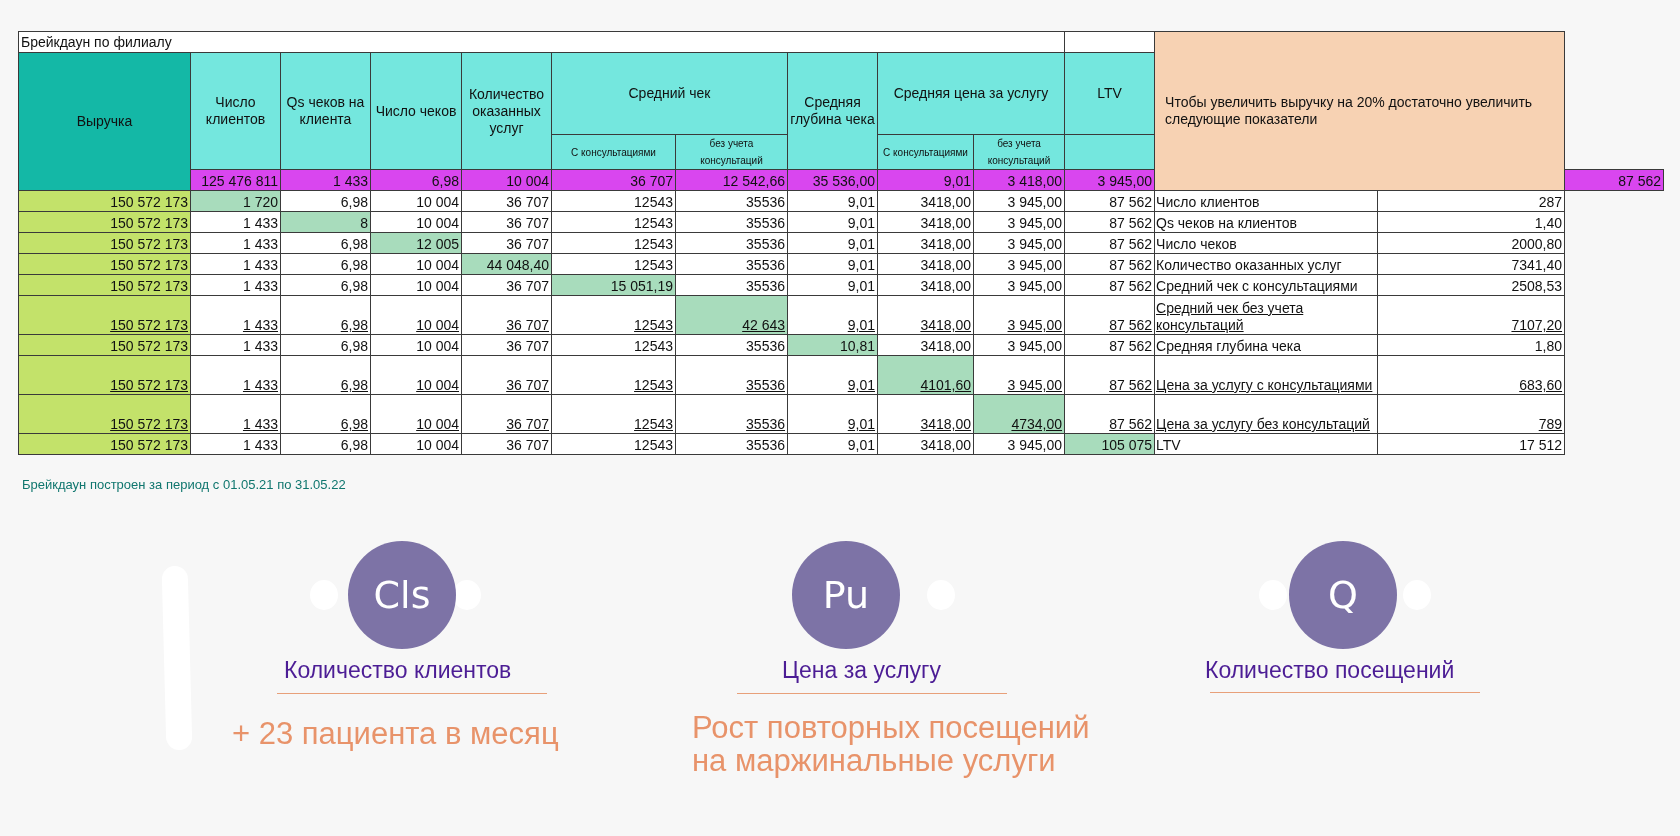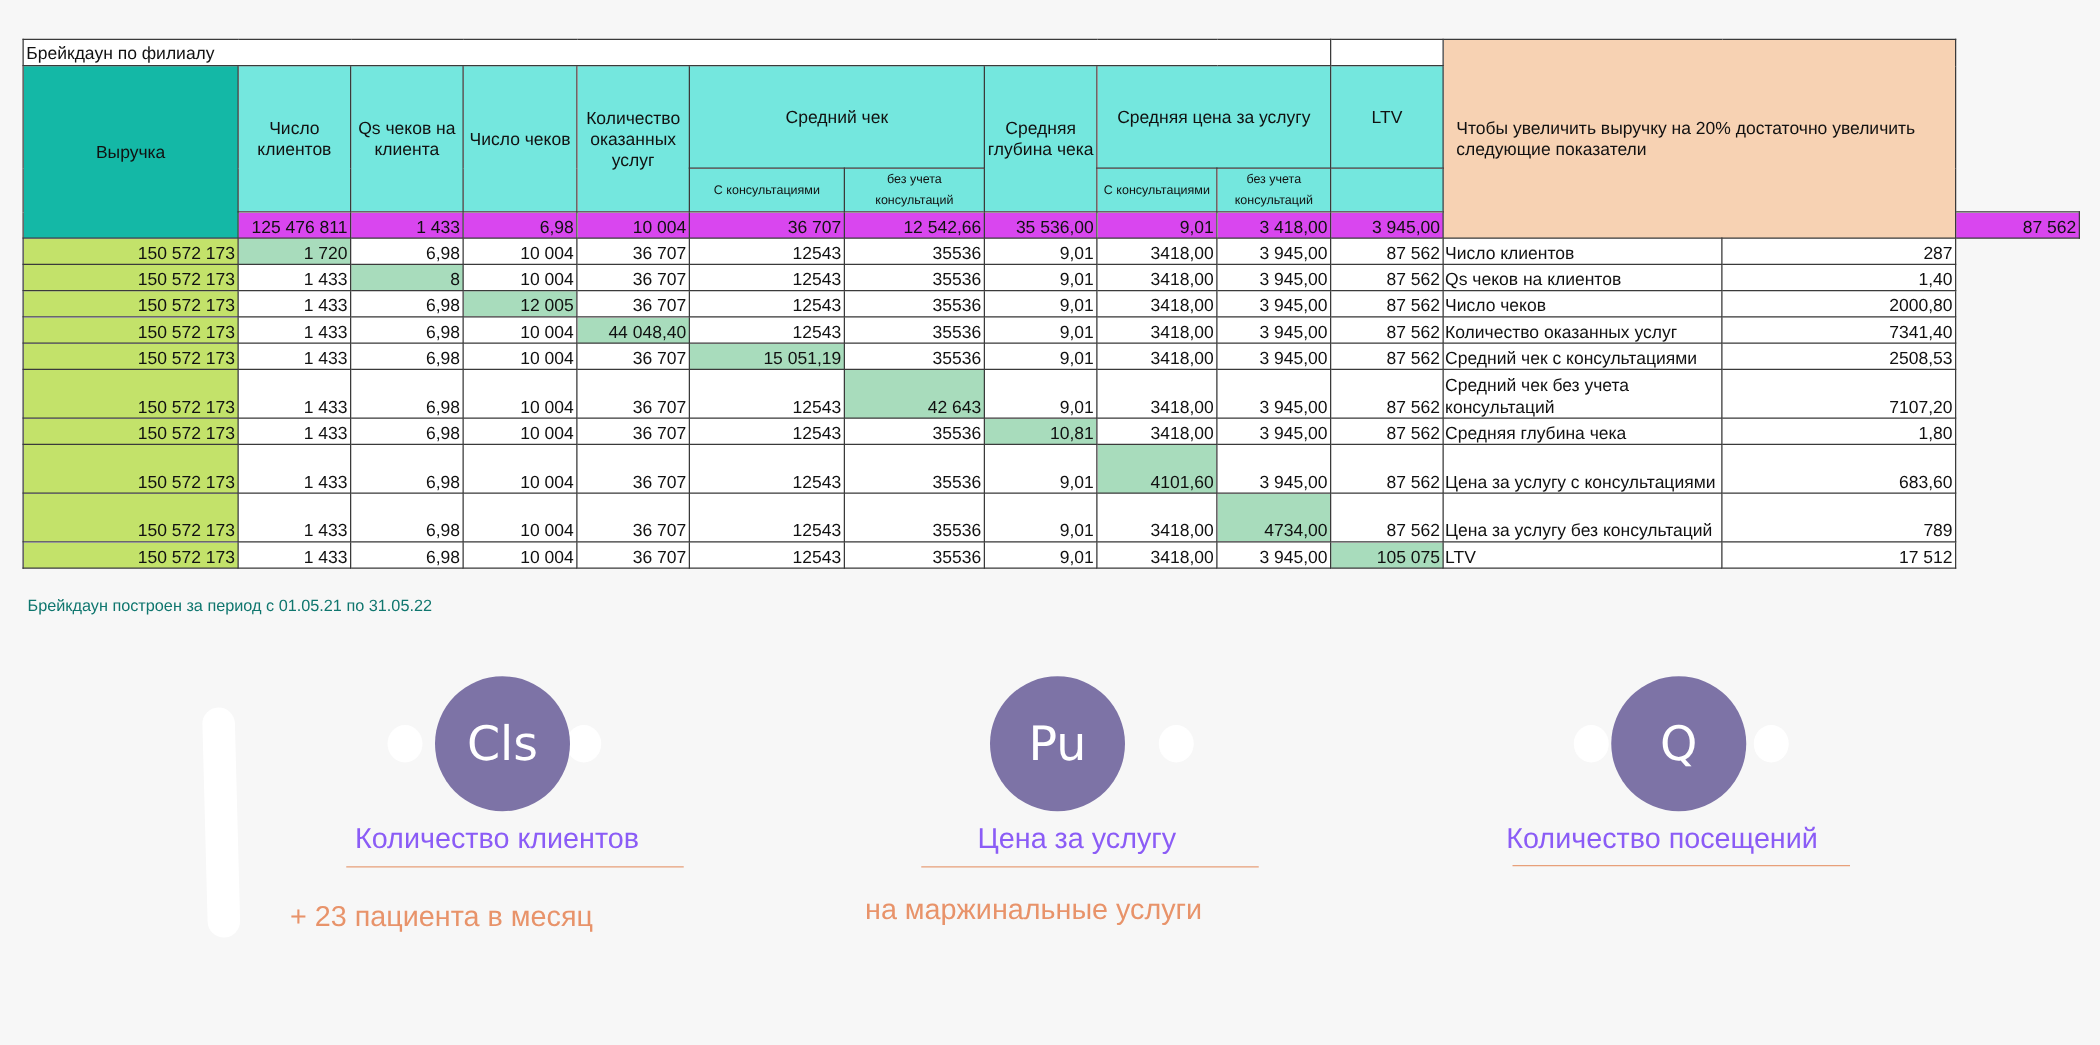--- a/index.html
+++ b/index.html
@@ -31,21 +31,21 @@
   .hdr-blank { background: #ffffff; }
   .hdr-rev { background: #14b8a6; text-align: center; vertical-align: middle; }
   .hdr-cyan { background: #74e7de; text-align: center; vertical-align: middle; white-space: normal !important; line-height: 18px; }
   .hdr-sub { background: #74e7de; text-align: center; vertical-align: middle; font-size: 10px; white-space: normal !important; line-height: 11px; }
   .hdr-note { background: #f7d2b3; vertical-align: middle; white-space: normal !important; padding: 0 10px !important; line-height: 24px; font-size: 14px; }
   .base-row td { background: #d946ef; }
   .rev-green { background: #c3e26a !important; }
   .hl { background: #a8dcbc !important; }
   .plain { background: #ffffff; }
   tr.r-normal td { height: 20px; }
-  tr.r-tall td { height: 38px; }
+  tr.r-tall td { height: 38px; text-decoration: underline; }
 
   .footnote {
     position: absolute; left: 22px; top: 477px;
     font-size: 13px; color: #0f766e;
   }
 
   .bar-deco {
     position: absolute; left: 164px; top: 566px;
     width: 26px; height: 184px;
     background: #ffffff; border-radius: 14px;
@@ -55,27 +55,27 @@
     position: absolute; width: 108px; height: 108px; border-radius: 50%;
     background: #7d73a6; color: #fff;
     display: flex; align-items: center; justify-content: center;
     font-size: 38px; font-family: "DejaVu Sans", sans-serif; font-weight: normal;
   }
   .dot {
     position: absolute; width: 28px; height: 30px; border-radius: 50%;
     background: #ffffff;
   }
   .card-title {
-    position: absolute; font-size: 23px; color: #8b5cf6; white-space: nowrap;
+    position: absolute; font-size: 23px; color: #4c1d95; white-space: nowrap;
   }
   .card-line {
     position: absolute; height: 1px; background: #e8a07a;
   }
   .card-desc {
-    position: absolute; font-size: 23px; color: #e8936a; line-height: 33px; text-align: left;
+    position: absolute; font-size: 31px; color: #e8936a; line-height: 33px; text-align: left;
   }
 </style>
 </head>
 <body>
 
 <table class="sheet">
   <colgroup>
     <col style="width:172px">
       <col style="width:90px">
       <col style="width:90px">
@@ -294,20 +294,21 @@
     <div>+ 23 пациента в месяц</div>
   </div>
 </div>
 
 <div>
   <div class="dot" style="left:927px;top:580px"></div>
   <div class="circle" style="left:792px;top:541px">Pu</div>
   <div class="card-title" style="left:782px;top:657px">Цена за услугу</div>
   <div class="card-line" style="left:737px;top:693px;width:270px"></div>
   <div class="card-desc" style="left:692px;top:711px">
+    <div>Рост повторных посещений</div>
     <div>на маржинальные услуги</div>
   </div>
 </div>
 
 <div>
   <div class="dot" style="left:1259px;top:580px"></div>
   <div class="dot" style="left:1403px;top:580px"></div>
   <div class="circle" style="left:1289px;top:541px">Q</div>
   <div class="card-title" style="left:1205px;top:657px">Количество посещений</div>
   <div class="card-line" style="left:1210px;top:692px;width:270px"></div>

